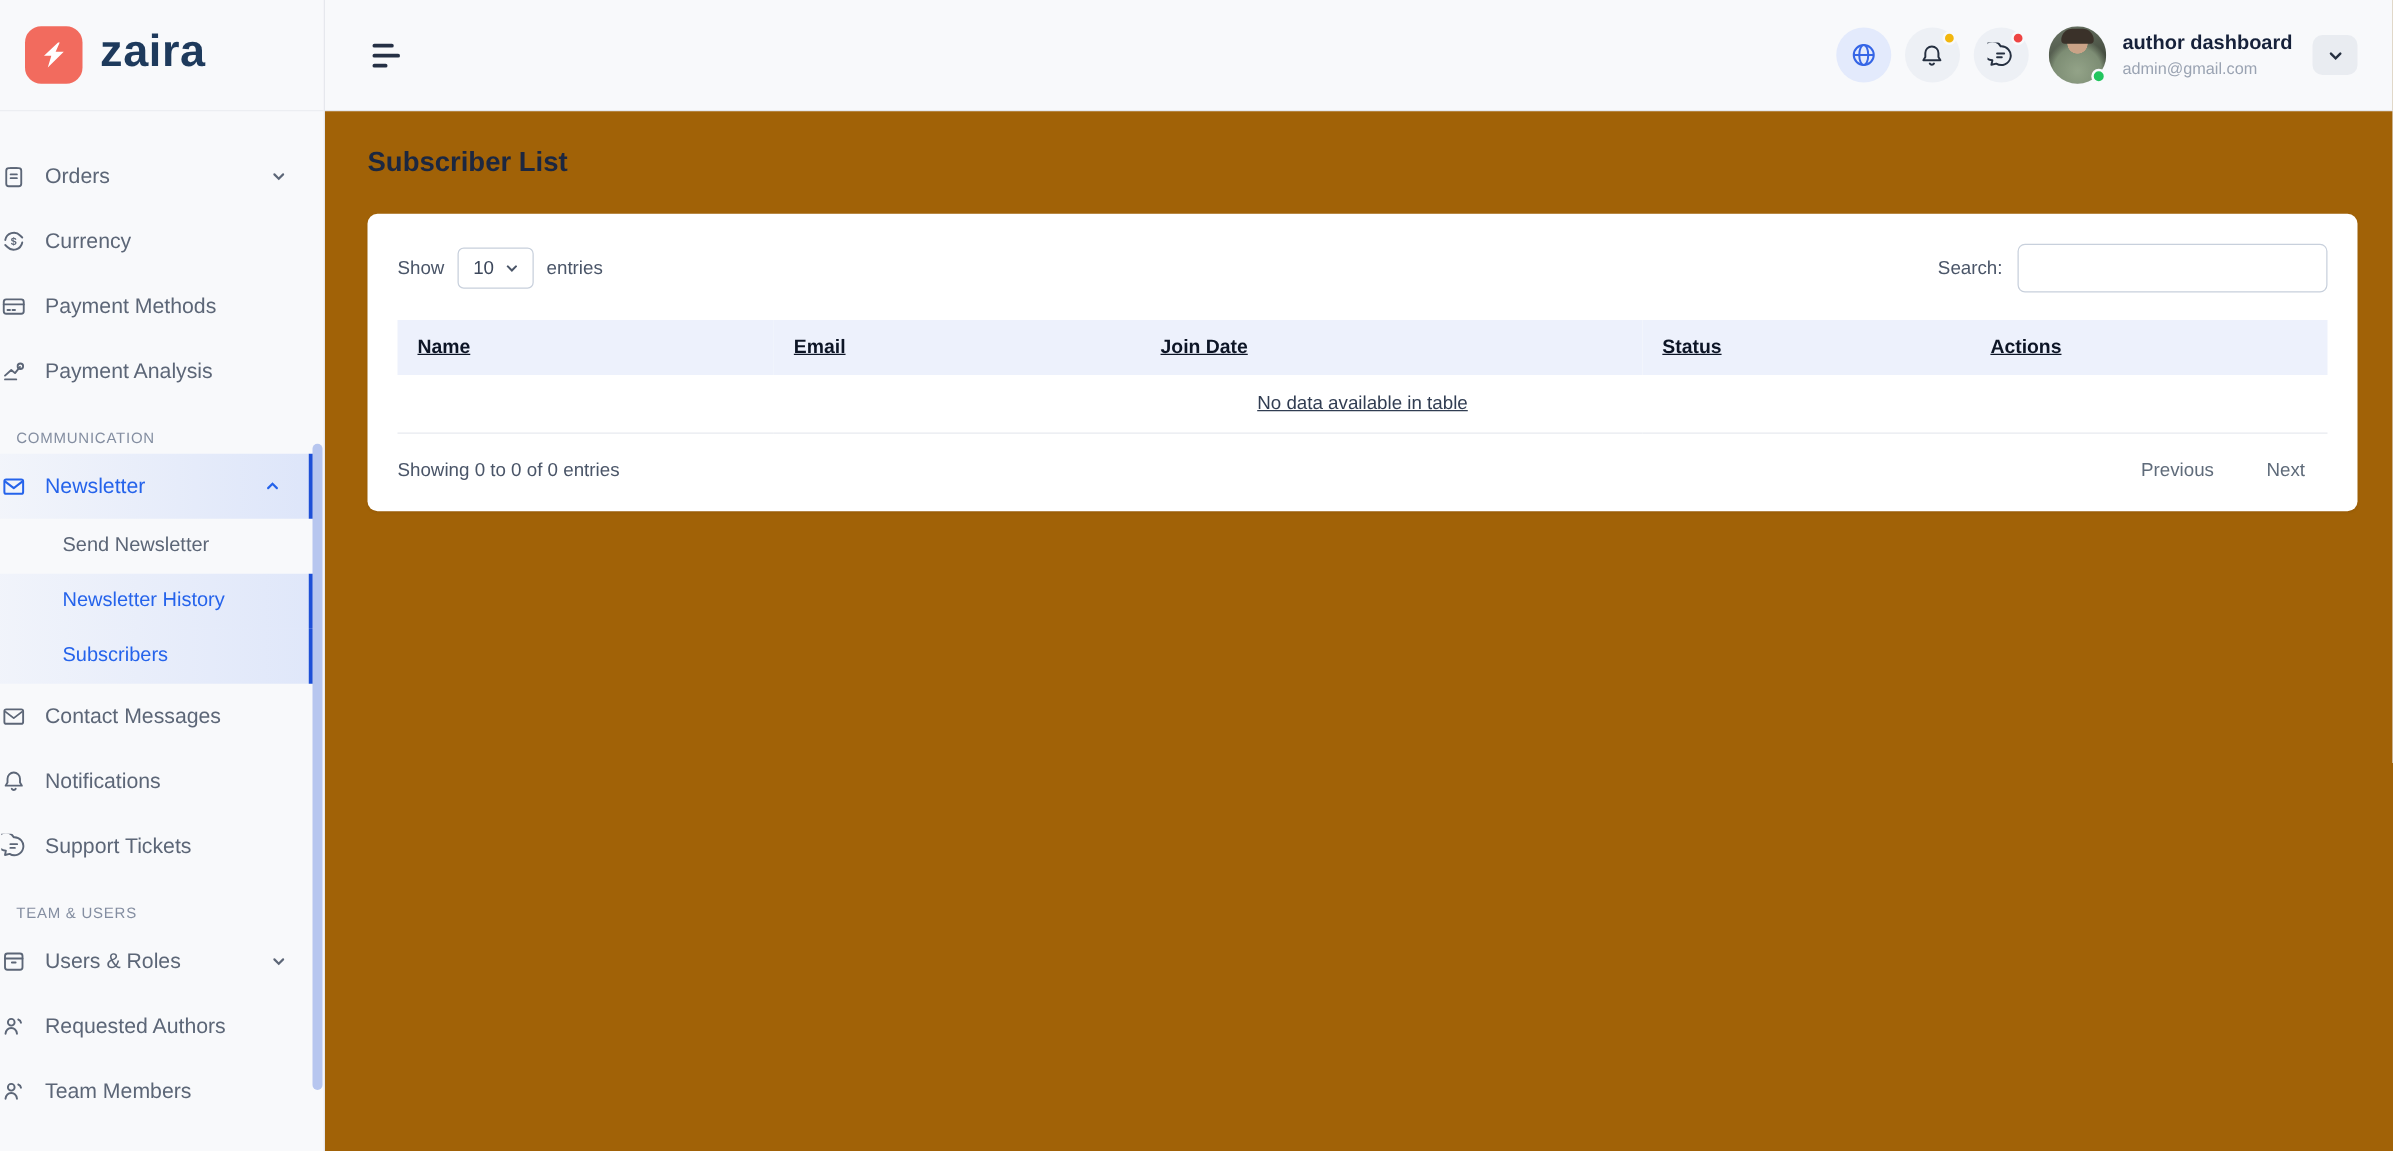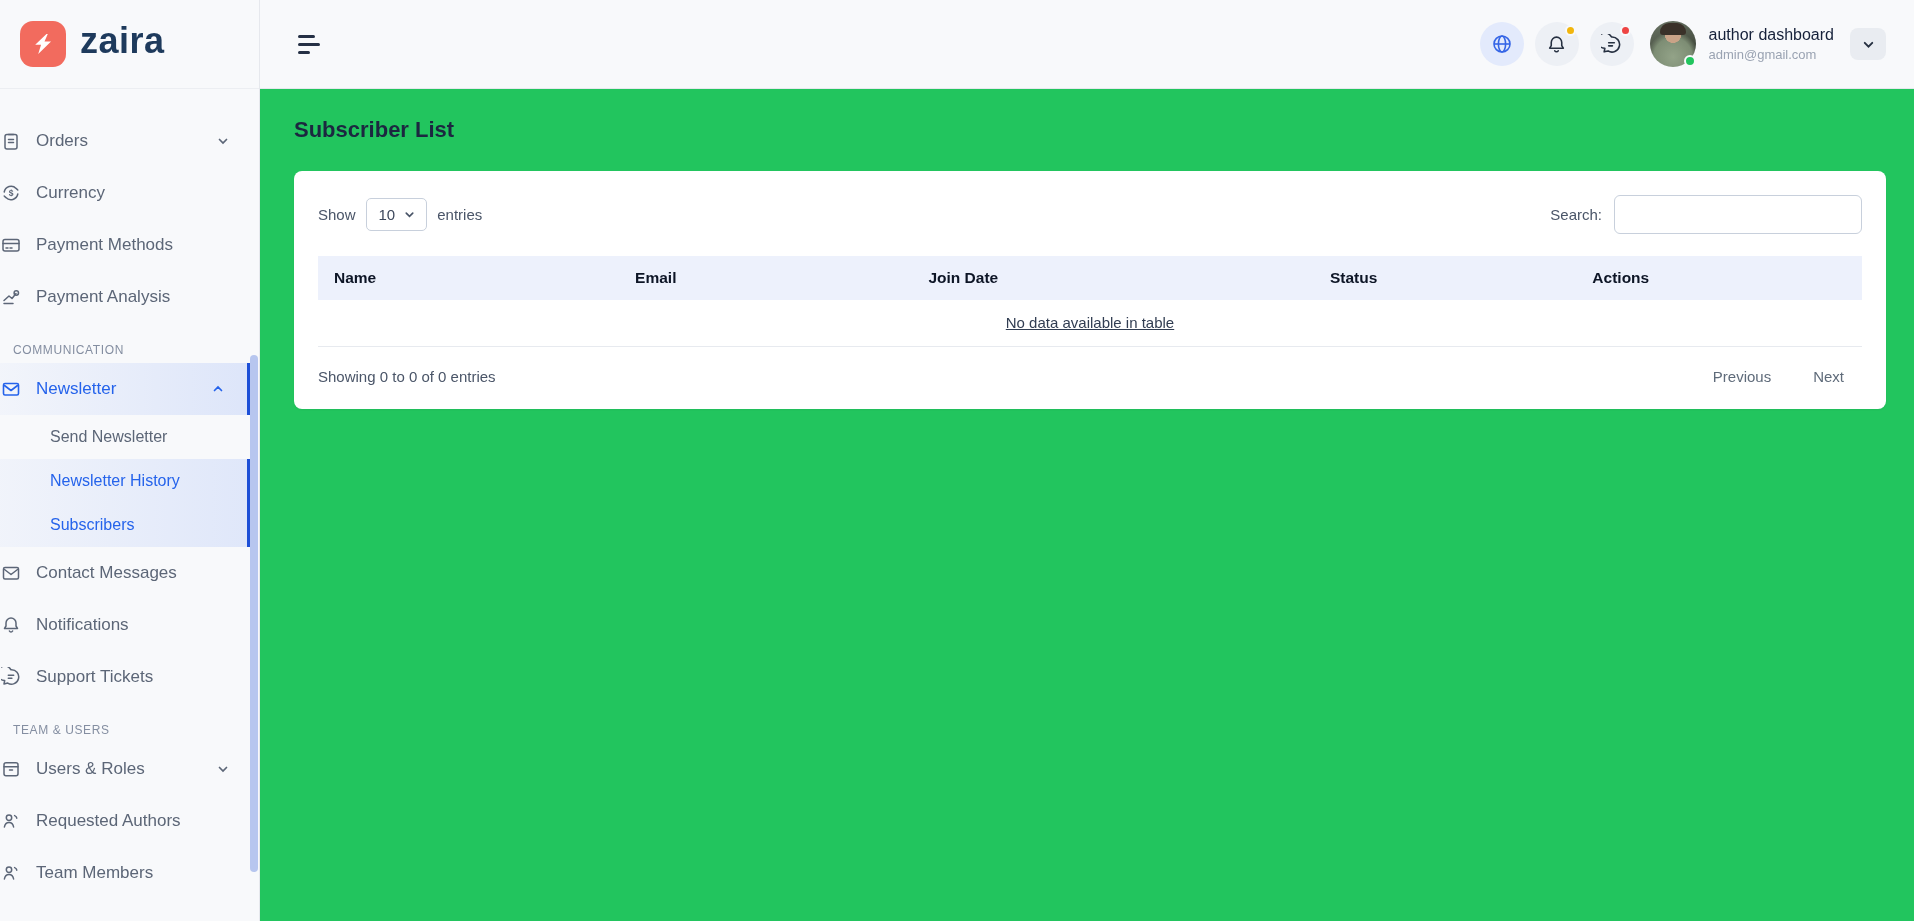--- a/index.html
+++ b/index.html
@@ -3,21 +3,21 @@
 <meta charset="utf-8">
 <style>
   * { margin:0; padding:0; box-sizing:border-box; }
   html,body { width:1914px; height:921px; overflow:hidden; font-family:"Liberation Sans", sans-serif; background:#edeff3; }
 
   
   .app { display:flex; width:1708px; height:921px; }
   .sidebar { width:260px; min-width:260px; height:921px; background:#f8f9fb; border-right:1px solid #e6e8ed; position:relative; overflow:hidden; }
   .right-col { flex:1; display:flex; flex-direction:column; height:921px; }
   .topbar { height:89px; background:#f8f9fb; border-bottom:1px solid #e6e8ed; display:flex; align-items:center; justify-content:space-between; padding:0 28px 0 34px; }
-  .main { flex:1; background:#22c55e; padding:28px 28px 0 34px; overflow:hidden; }
+  .main { flex:1; background:#a16207; padding:28px 28px 0 34px; overflow:hidden; }
 
   
   .logo-wrap { height:89px; display:flex; align-items:center; gap:14px; padding-left:20px; border-bottom:1px solid #eceef2; }
   .logo-badge { width:46px; height:46px; border-radius:13px; background:#f26b5e; display:flex; align-items:center; justify-content:center; }
   .logo-word { font-size:36px; font-weight:700; color:#1e3a5c; letter-spacing:0.5px; line-height:1; padding-bottom:6px; }
 
   .nav { padding-top:26px; width:252px; }
   .nav-item { height:52px; display:flex; align-items:center; gap:15px; color:#5c6677; font-size:17px; cursor:pointer; position:relative; }
   .nav-item .chev { margin-left:auto; margin-right:22px; display:flex; }
   .nav-item.active { color:#2563eb; background:linear-gradient(90deg, rgba(59,111,241,0.03), rgba(59,111,241,0.14)); border-right:5px solid #1d4fd7; }
@@ -44,37 +44,37 @@
 
   .avatar { width:46px; height:46px; border-radius:50%; margin-left:16px; position:relative; cursor:pointer;
     background:
       radial-gradient(circle at 50% 30%, #caa387 0%, #caa387 20%, rgba(0,0,0,0) 21%),
       radial-gradient(circle at 50% 78%, #93a388 0%, #7d8d74 45%, rgba(0,0,0,0) 60%),
       linear-gradient(160deg, #6b7566 0%, #4a5244 55%, #2e332c 100%); }
   .avatar .hair { position:absolute; top:2px; left:10px; width:26px; height:12px; border-radius:12px 12px 4px 4px; background:#3a3129; }
   .avatar .status { position:absolute; bottom:0; right:0; width:12px; height:12px; border-radius:50%; background:#22c55e; border:2px solid #f8f9fb; }
 
   .user-block { margin-left:13px; display:flex; flex-direction:column; gap:3px; }
-  .user-name { font-size:16px; font-weight:400; color:#16213a; }
+  .user-name { font-size:16px; font-weight:700; color:#16213a; }
   .user-email { font-size:13px; color:#9aa3b2; }
   .caret-btn { width:36px; height:32px; border-radius:8px; background:#e9ecf1; display:flex; align-items:center; justify-content:center; color:#263041; margin-left:16px; cursor:pointer; }
 
   
   .page-title { font-size:22px; font-weight:700; color:#1c2740; margin-bottom:28px; }
   .card { background:#ffffff; border-radius:8px; box-shadow:0 1px 2px rgba(16,24,40,0.05); width:1592px; padding:24px; }
   .controls { display:flex; align-items:center; justify-content:space-between; margin-bottom:22px; }
   .show-group { display:flex; align-items:center; gap:10px; color:#4a5568; font-size:15px; }
   .pagesize { display:flex; align-items:center; gap:8px; border:1px solid #c8d0dc; border-radius:5px; height:33px; padding:0 10px 0 12px; color:#3d485c; font-size:15px; cursor:pointer; background:#fff; }
   .search-group { display:flex; align-items:center; gap:12px; }
   .search-label { color:#4a5568; font-size:15px;text-align:right; }
   .search-input { width:248px; height:39px; border:1px solid #c8d0dc; border-radius:6px; background:#fff; padding:0 12px; font-size:15px; color:#1f2937; outline:none; }
 
   table { width:100%; border-collapse:collapse; }
   thead tr { background:#edf1fc; }
-  th { text-align:left; font-size:15.5px; font-weight:700; color:#0d1526; padding:13px 16px; }
+  th { text-align:left; font-size:15.5px; font-weight:700; color:#0d1526; padding:13px 16px;text-decoration:underline; }
   .td-empty { text-align:center; color:#313d52; font-size:15px; padding:14px 16px 15px; border-bottom:1px solid #e7eaef;text-decoration:underline; }
   .col-name{width:19.5%;} .col-email{width:19%;} .col-join{width:26%;} .col-status{width:17%;} .col-actions{width:18.5%;}
 
   .card-footer { display:flex; align-items:center; justify-content:space-between; margin-top:21px; }
   .summary { color:#4a5568; font-size:15px; }
   .pager { display:flex; align-items:center; gap:42px; padding-right:18px; }
   .pager span { color:#5f6b7a; font-size:15px; cursor:pointer; }
 
   svg { display:block; }
 </style>

